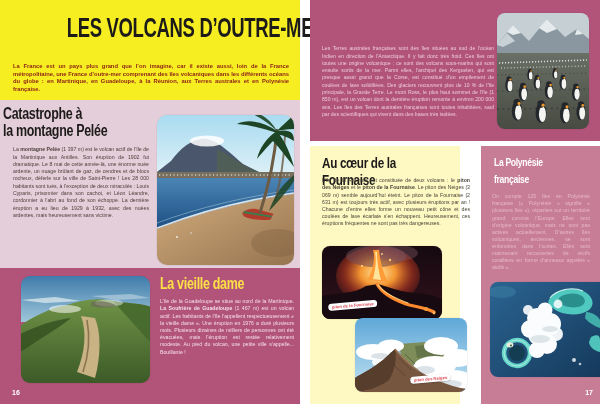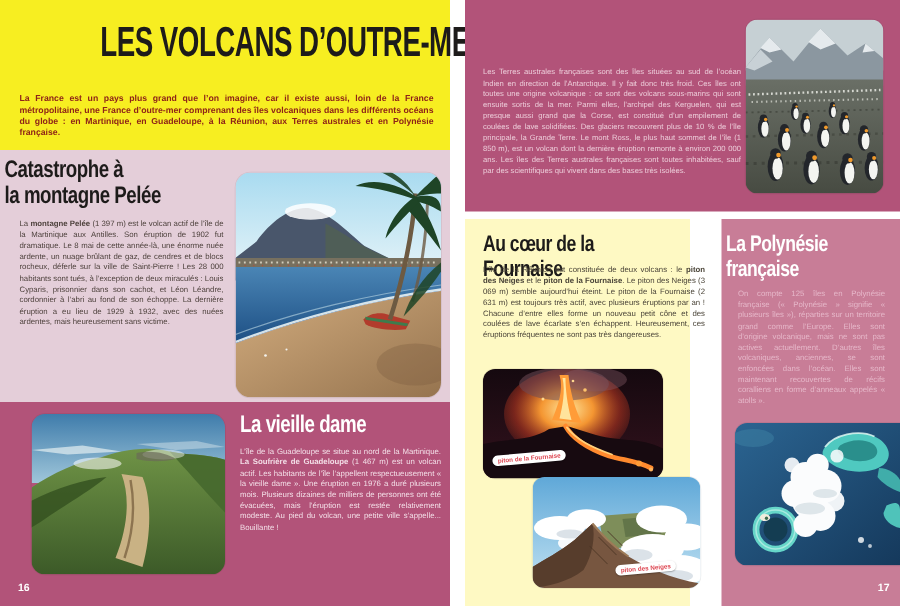--- a/index.html
+++ b/index.html
@@ -13,24 +13,24 @@
   .box-vieille{position:absolute;left:0;top:268px;width:300px;height:136px;background:#b25379;}
   .box-manchots{position:absolute;left:0;top:0;width:290px;height:141px;background:#b25379;}
   .box-fournaise{position:absolute;left:0;top:146px;width:150px;height:258px;background:#fef9c3;}
   .box-polynesie{position:absolute;left:171px;top:146px;width:119px;height:258px;background:#c87d97;}
   
   .htitle{position:absolute;font-weight:bold;margin:0;}
   .cond{display:inline-block;transform:scaleX(.78);transform-origin:0 50%;white-space:pre-line;letter-spacing:-.4px;}
   .cond-c{display:inline-block;transform:scaleX(.66);transform-origin:50% 50%;white-space:nowrap;letter-spacing:-.5px;}
   .main-title{left:0;top:12px;width:300px;text-align:center;font-size:28px;color:#1d1b1a;}
   .pelee-title{left:3px;top:106px;font-size:16px;line-height:16.5px;color:#1d1b1a;}
-  .vieille-title{left:160px;top:7px;font-size:16px;color:#ffffff;}
+  .vieille-title{left:160px;top:7px;font-size:16px;color:#fde047;}
   .manchots-title{left:12px;top:8px;font-size:14px;line-height:16px;color:#f7ee21;}
   .fournaise-title{left:12px;top:8px;font-size:15px;color:#1d1b1a;}
-  .polynesie-title{left:3px;top:8px;font-size:15px;line-height:17px;color:#ffffff;}
+  .polynesie-title{left:13px;top:8px;font-size:11px;line-height:17px;color:#ffffff;}
   
   .body{position:absolute;transform:scale(.5);transform-origin:0 0;text-align:justify;margin:0;}
   .intro{left:13px;top:62px;width:552px;font-size:11.6px;line-height:15px;font-weight:bold;color:#8e2418;}
   .pelee-body{left:13px;top:146px;width:272px;font-size:10.4px;line-height:14.6px;color:#4e423d;}
   .vieille-body{left:160px;top:30px;width:268px;font-size:10.4px;line-height:14.4px;color:#f3dee7;}
   .manchots-body{left:12px;top:45px;width:344px;font-size:10.2px;line-height:14.6px;color:#eccbd8;}
   .fournaise-body{left:12px;top:31px;width:296px;font-size:10.4px;line-height:14.4px;color:#4a4438;}
   .polynesie-body{left:11px;top:47px;width:196px;font-size:10.4px;line-height:14.2px;color:#e6b7c9;}
   
   figure{margin:0;padding:0;}

